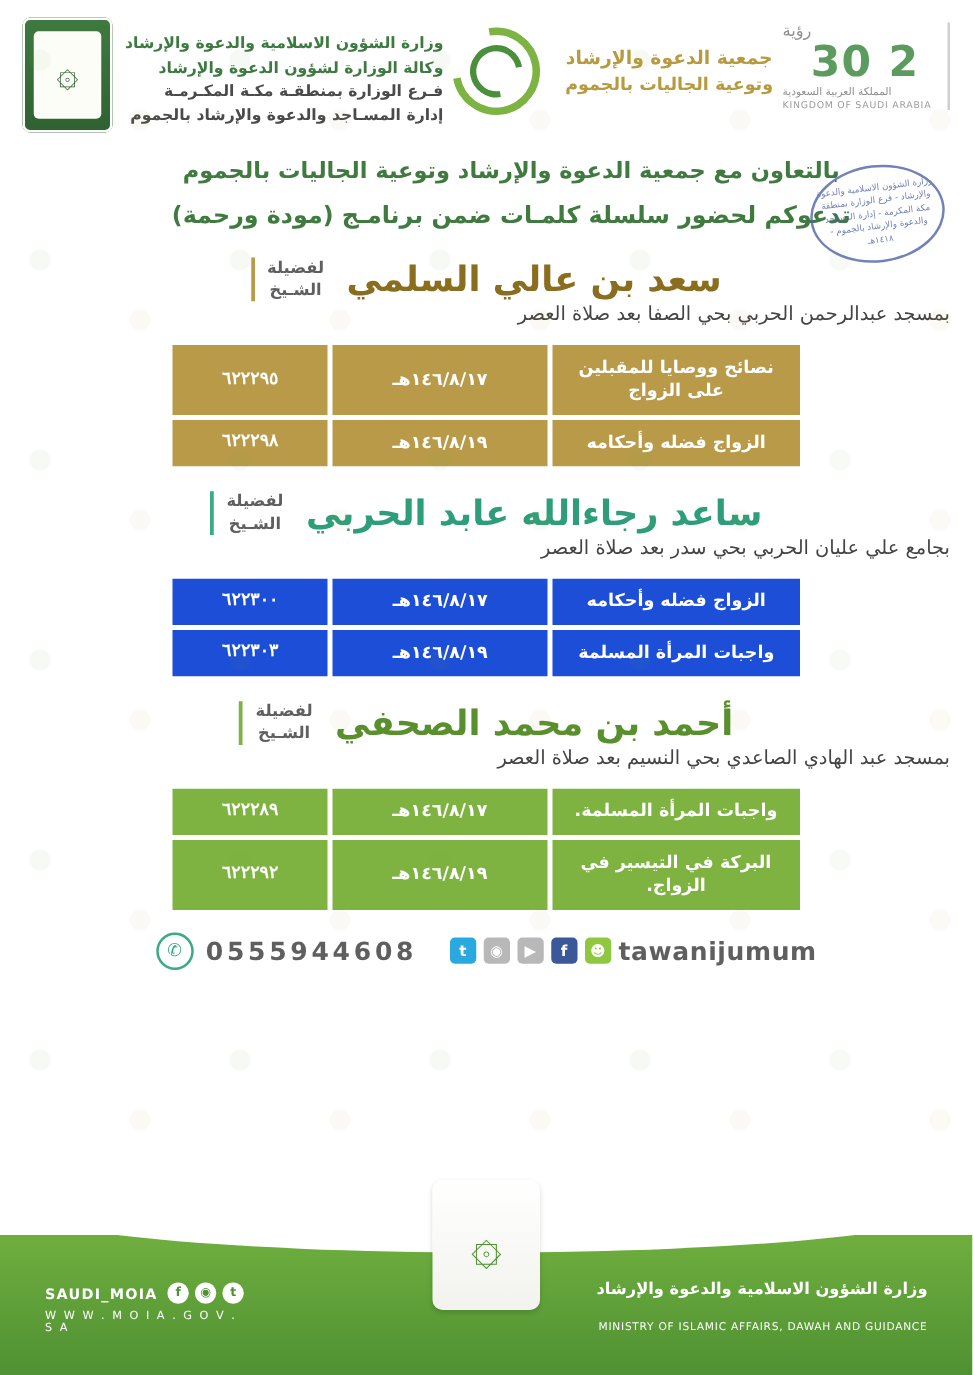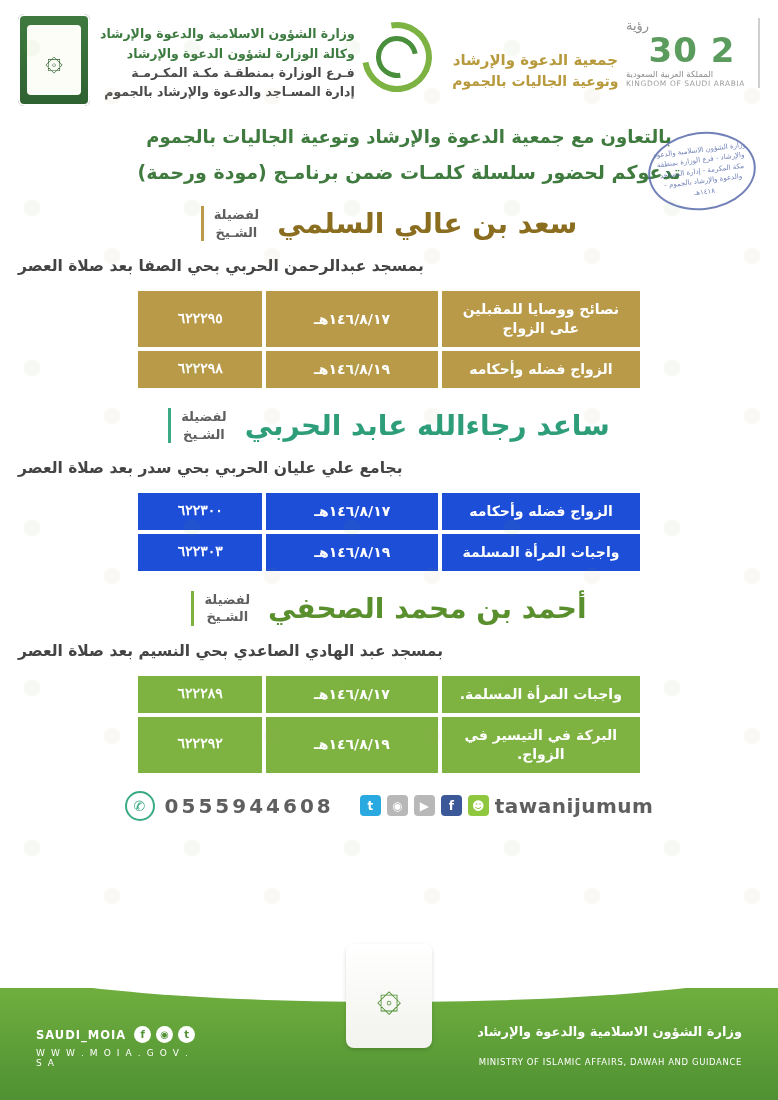--- a/index.html
+++ b/index.html
@@ -31,21 +31,21 @@
     width:54px;height:70px;border-radius:4px;background:#fdfdf7;
     display:flex;align-items:center;justify-content:center;
     font-size:30px;color:#2f6131;line-height:1;
   }
   .ministry-text{
     text-align:right;font-size:12.5px;line-height:1.55;color:#3d7a3f;font-weight:bold;
     padding-top:6px;
   }
   .ministry-text div:nth-child(3),.ministry-text div:nth-child(4){color:#4a4a4a;}
 
-  .hdr-mid{display:flex;flex-direction:row-reverse;align-items:flex-end;gap:20px;padding-top:8px;}
+  .hdr-mid{display:flex;flex-direction:row-reverse;align-items:center;gap:20px;padding-top:8px;}
   .swirl{
     width:58px;height:58px;border-radius:50%;
     border:6px solid #7cb342;border-left-color:transparent;
     transform:rotate(35deg);
     position:relative;
   }
   .swirl:after{
     content:"";position:absolute;inset:8px;border-radius:50%;
     border:5px solid #4a8f3c;border-right-color:transparent;
   }
@@ -94,21 +94,21 @@
   .sp-head{
     display:flex;flex-direction:row-reverse;align-items:center;justify-content:center;
     gap:18px;
   }
   .sp-label{
     font-size:13px;font-weight:bold;line-height:1.35;text-align:center;
     padding-left:10px;border-left:3px solid #c9a227;
   }
   .sp-name{font-size:28px;font-weight:bold;}
   .sp-place{
-    text-align:left;font-size:15.5px;font-weight:bold;margin-top:16px;color:#444;
+    text-align:right;font-size:15.5px;font-weight:normal;margin-top:1px;color:#444;
   }
 
   table.lessons{
     width:510px;margin:12px auto 0 auto;border-collapse:separate;border-spacing:4px;
     direction:rtl;
   }
   table.lessons td{
     color:#ffffff;font-weight:bold;text-align:center;
     padding:9px 6px;font-size:14px;line-height:1.35;
   }

